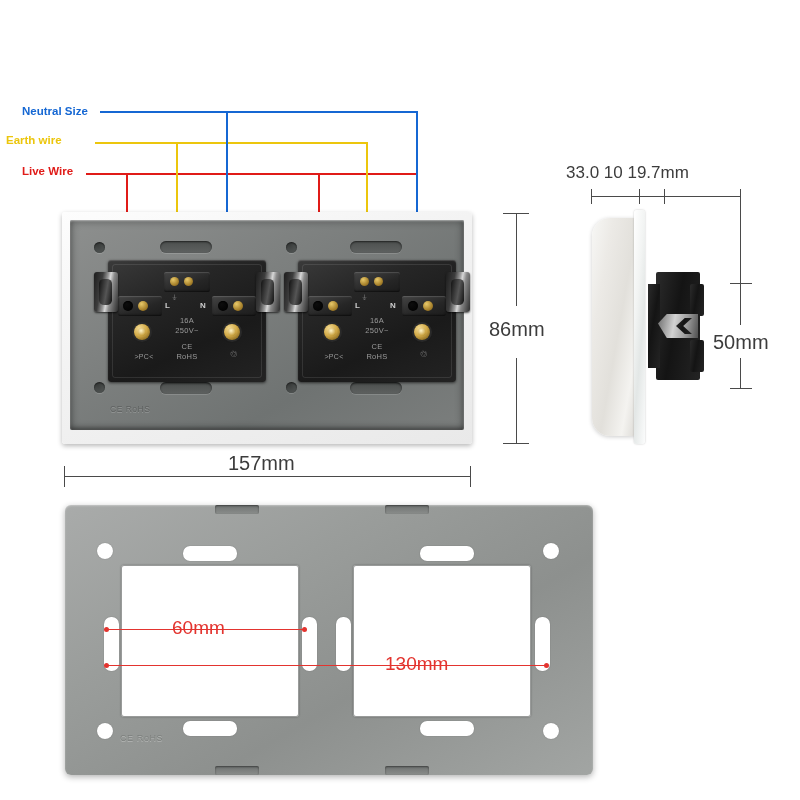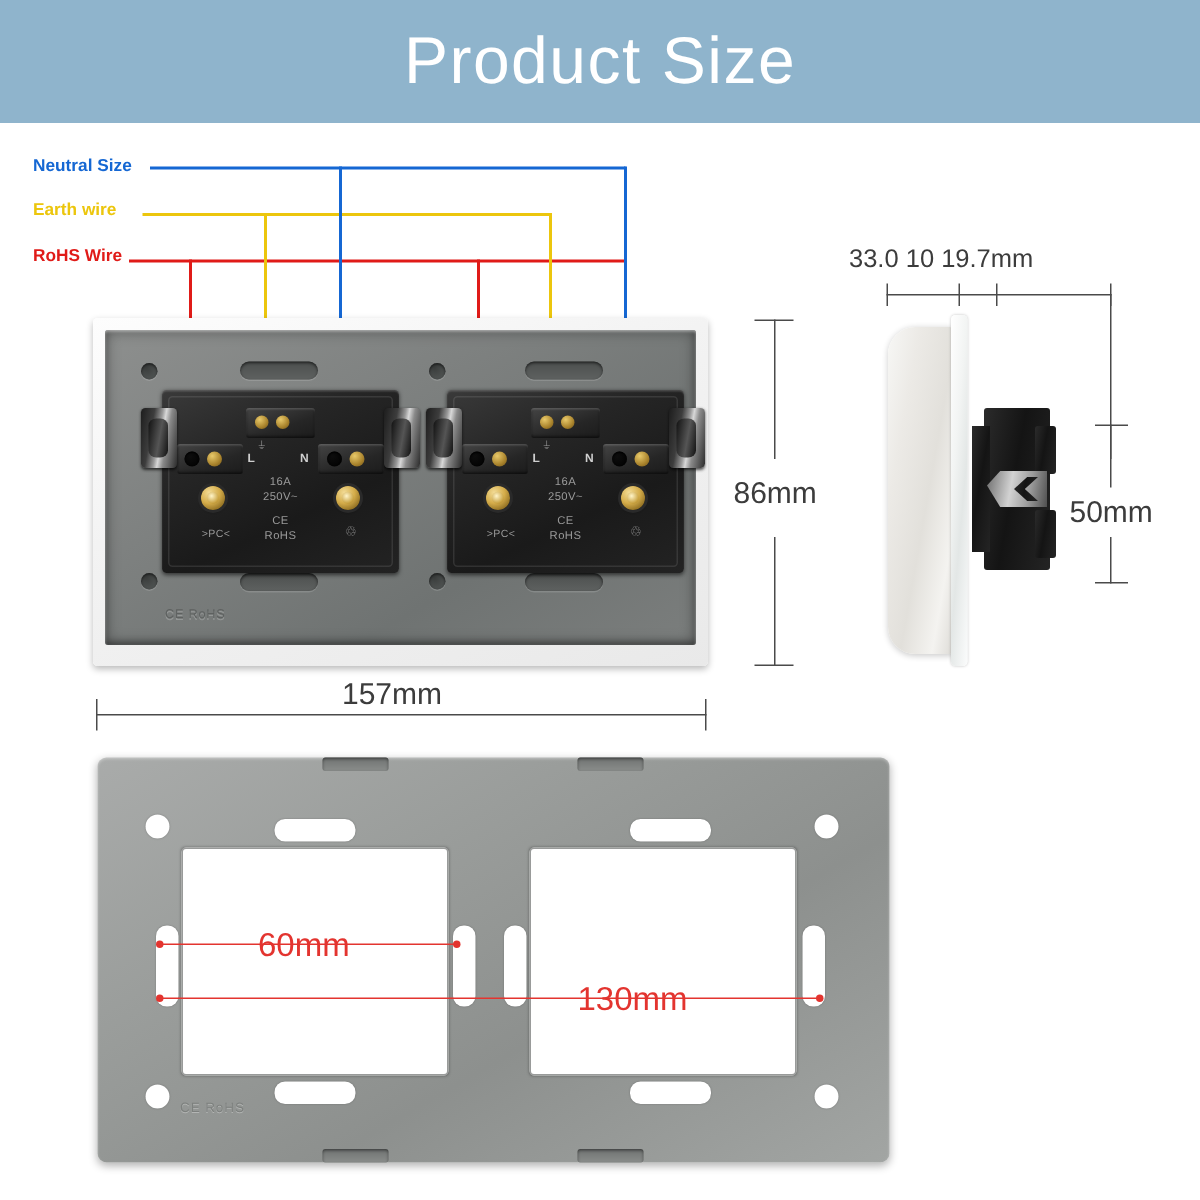--- a/index.html
+++ b/index.html
@@ -108,36 +108,33 @@
      box-shadow:0 0 1px rgba(60,60,60,.55);}
   .frame-notch{position:absolute;border-radius:2px;
      background:linear-gradient(180deg,#6f7271,#8a8d8b);
      box-shadow:inset 0 1px 2px rgba(0,0,0,.45);}
   .frame-ce{position:absolute;font-size:9px;color:#7d807e;letter-spacing:.6px;
      text-shadow:0 1px 0 rgba(255,255,255,.3);}
 
   
   .rdim{position:absolute;height:0;border-top:1.4px solid #e3342f;}
   .rdot{position:absolute;width:5px;height:5px;border-radius:50%;background:#e3342f;}
-  .rtext{position:absolute;color:#e3342f;font-size:22px;white-space:nowrap;
+  .rtext{position:absolute;color:#e3342f;font-size:19px;white-space:nowrap;
      background:#ffffff;padding:0 3px;}
   .rtext-on-frame{background:transparent;}
 </style>
 </head>
 <body>
 
 <div id="stage">
 
-  <div class="banner">
-    <div class="banner-title">Product Size</div>
-  </div>
 
   <div class="abs wire-label wl-neutral" style="left:22px;top:105px;">Neutral Size</div>
-  <div class="abs wire-label wl-earth" style="left:22px;top:134px;">Earth wire</div>
-  <div class="abs wire-label wl-live" style="left:22px;top:165px;">RoHS Wire</div>
+  <div class="abs wire-label wl-earth" style="left:6px;top:134px;">Earth wire</div>
+  <div class="abs wire-label wl-live" style="left:22px;top:165px;">Live Wire</div>
 
   <div class="hwire c-blue" style="left:100px;top:111px;width:317px;"></div>
 
   <div class="hwire c-yellow" style="left:95px;top:142px;width:272px;"></div>
 
   <div class="hwire c-red" style="left:86px;top:173px;width:332px;"></div>
 
   <div class="vwire c-red" style="left:126px;top:173px;height:115px;"></div>
   <div class="vwire c-yellow" style="left:176px;top:142px;height:133px;"></div>
   <div class="vwire c-blue" style="left:226px;top:111px;height:177px;"></div>

